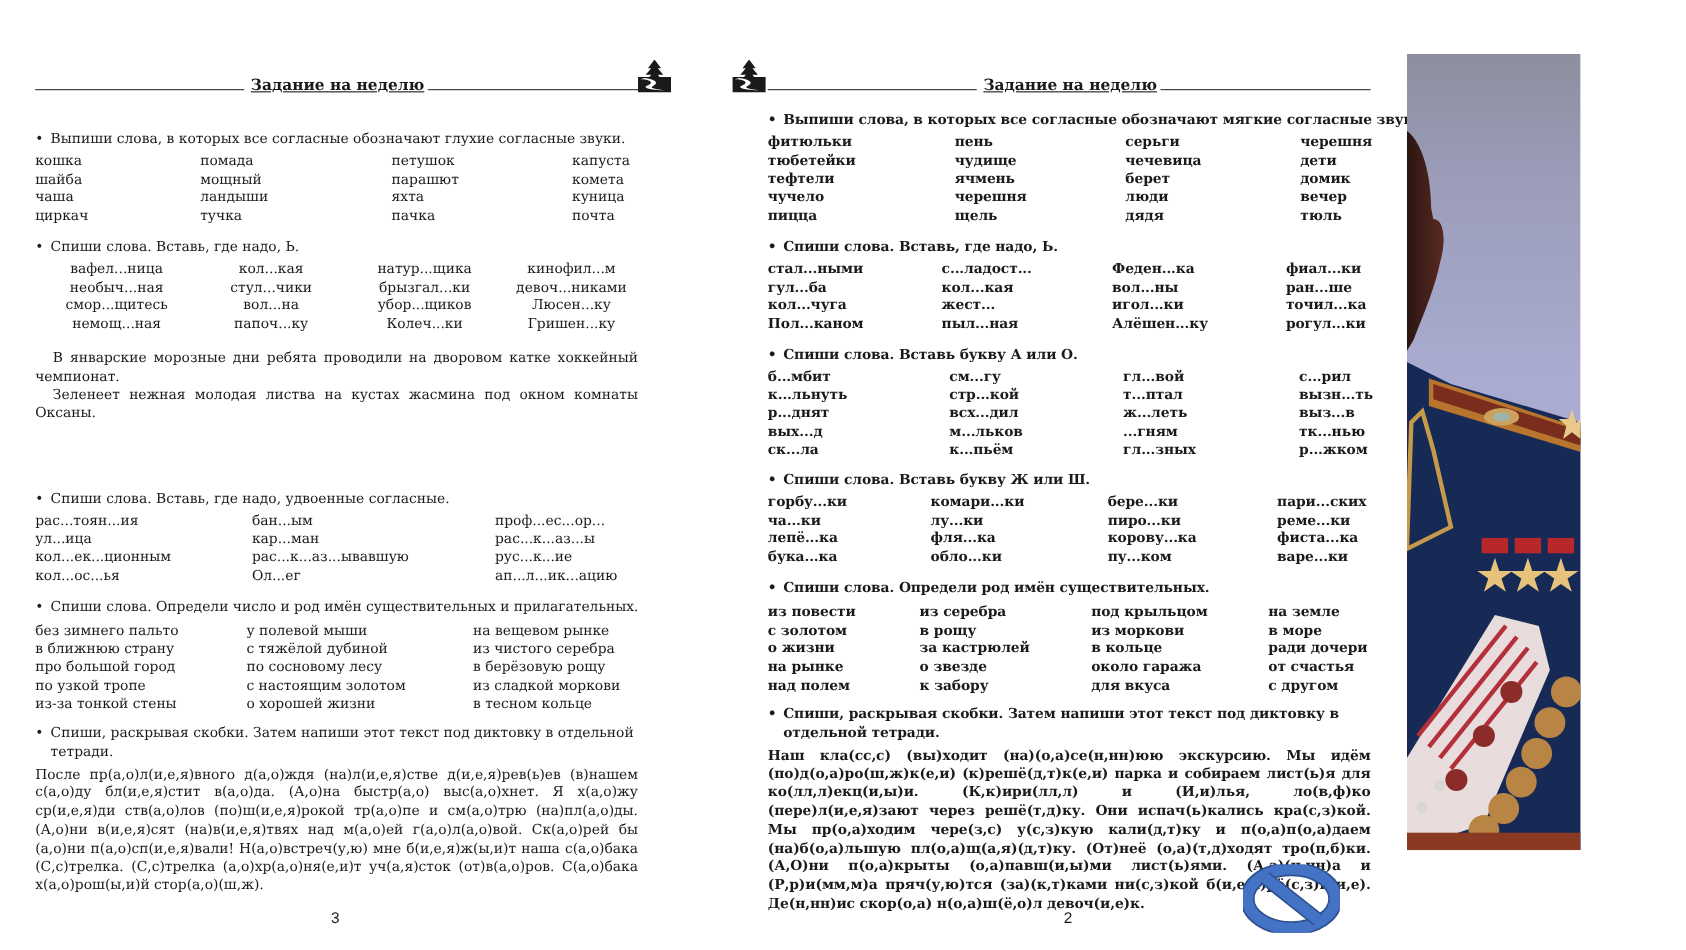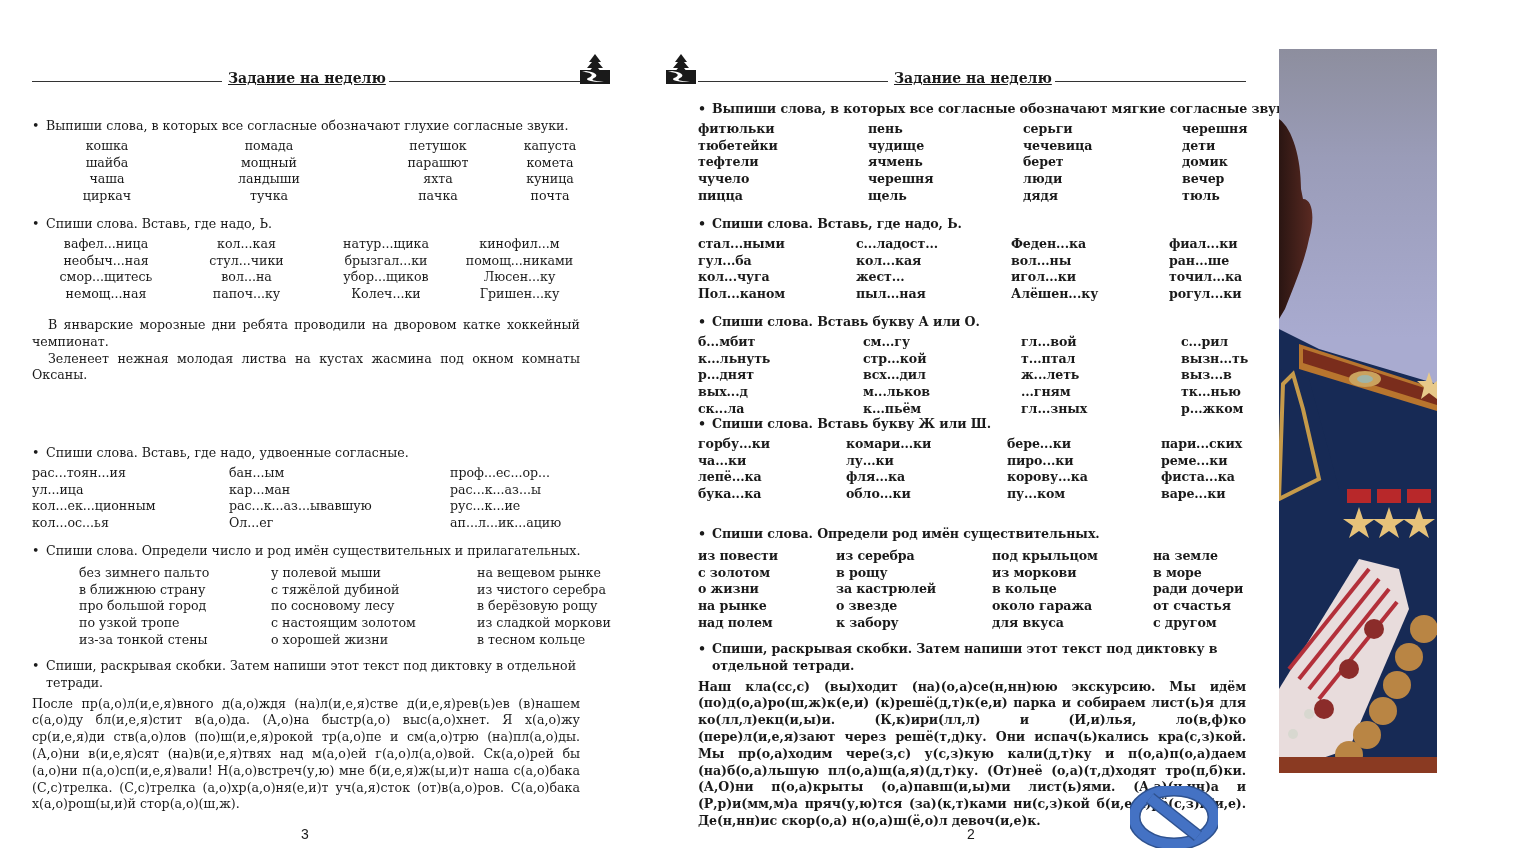--- a/index.html
+++ b/index.html
@@ -10,23 +10,23 @@
   #right-page { left:698px; width:548px; }
   .header { position:absolute; top:60px; height:32px; width:100%; }
   .header .line { position:absolute; top:21px; height:1px; background:#333; }
   .header .title { position:absolute; top:10px; font-weight:bold; font-size:14px; white-space:nowrap;text-decoration:underline; }
   .logo { position:absolute; width:34px; height:30px; }
   .task { position:absolute; left:0; width:100%; font-size:12.6px; line-height:16.8px; }
   .task-q { white-space:nowrap; }
   .task-q .bullet { display:inline-block; width:14px; }
   .grid { display:grid; margin-top:3px; }
   .grid span { white-space:nowrap; }
-  .g4 { grid-template-columns: 150px 174px 164px auto; text-align: center; }
+  .g4 { grid-template-columns: 150px 174px 164px auto; }
   .g3 { grid-template-columns: 197px 221px auto; }
-  .g3b { grid-template-columns: 192px 206px auto; margin-left: 47px; }
+  .g3b { grid-template-columns: 192px 206px auto; }
   .para { text-align:justify; margin:0; }
   .indent { text-indent:16px; }
   .page-number { position:absolute; top:826px; font-family:"Liberation Sans", sans-serif; font-size:14px; }
   #right-page .task { font-weight:bold; letter-spacing:-0.1px; }
   #right-page .task-q { font-weight:bold; }
   .r4 { grid-template-columns: 158px 155px 158px auto; }
   .r4c { grid-template-columns: 138px 156px 161px auto; }
   #portrait { position:absolute; left:1279px; top:49px; width:158px; height:724px; overflow:hidden; }
 </style>
 </head>
@@ -70,21 +70,21 @@
   <div class="task" style="top:216px;">
     <div class="task-q"><span class="bullet">•</span><span>Спиши слова. Вставь, где надо, Ь.</span></div>
     <div class="grid" style="grid-template-columns:148px 133px 146px auto;text-align:center;">
         <span>вафел...ница</span>
         <span>кол...кая</span>
         <span>натур...щика</span>
         <span>кинофил...м</span>
         <span>необыч...ная</span>
         <span>стул...чики</span>
         <span>брызгал...ки</span>
-        <span>помощ...никами</span>
+        <span>девоч...никами</span>
         <span>смор...щитесь</span>
         <span>вол...на</span>
         <span>убор...щиков</span>
         <span>Люсен...ку</span>
         <span>немощ...ная</span>
         <span>папоч...ку</span>
         <span>Колеч...ки</span>
         <span>Гришен...ку</span>
       </div>
   </div>
@@ -221,21 +221,21 @@
         <span>м...льков</span>
         <span>...гням</span>
         <span>тк...нью</span>
         <span>ск...ла</span>
         <span>к...пьём</span>
         <span>гл...зных</span>
         <span>р...жком</span>
       </div>
   </div>
 
-  <div class="task" style="top:416px;">
+  <div class="task" style="top:428px;">
     <div class="task-q"><span class="bullet">•</span><span>Спиши слова. Вставь букву Ж или Ш.</span></div>
     <div class="grid" style="grid-template-columns:148px 161px 154px auto;">
         <span>горбу...ки</span>
         <span>комари...ки</span>
         <span>бере...ки</span>
         <span>пари...ских</span>
         <span>ча...ки</span>
         <span>лу...ки</span>
         <span>пиро...ки</span>
         <span>реме...ки</span>

